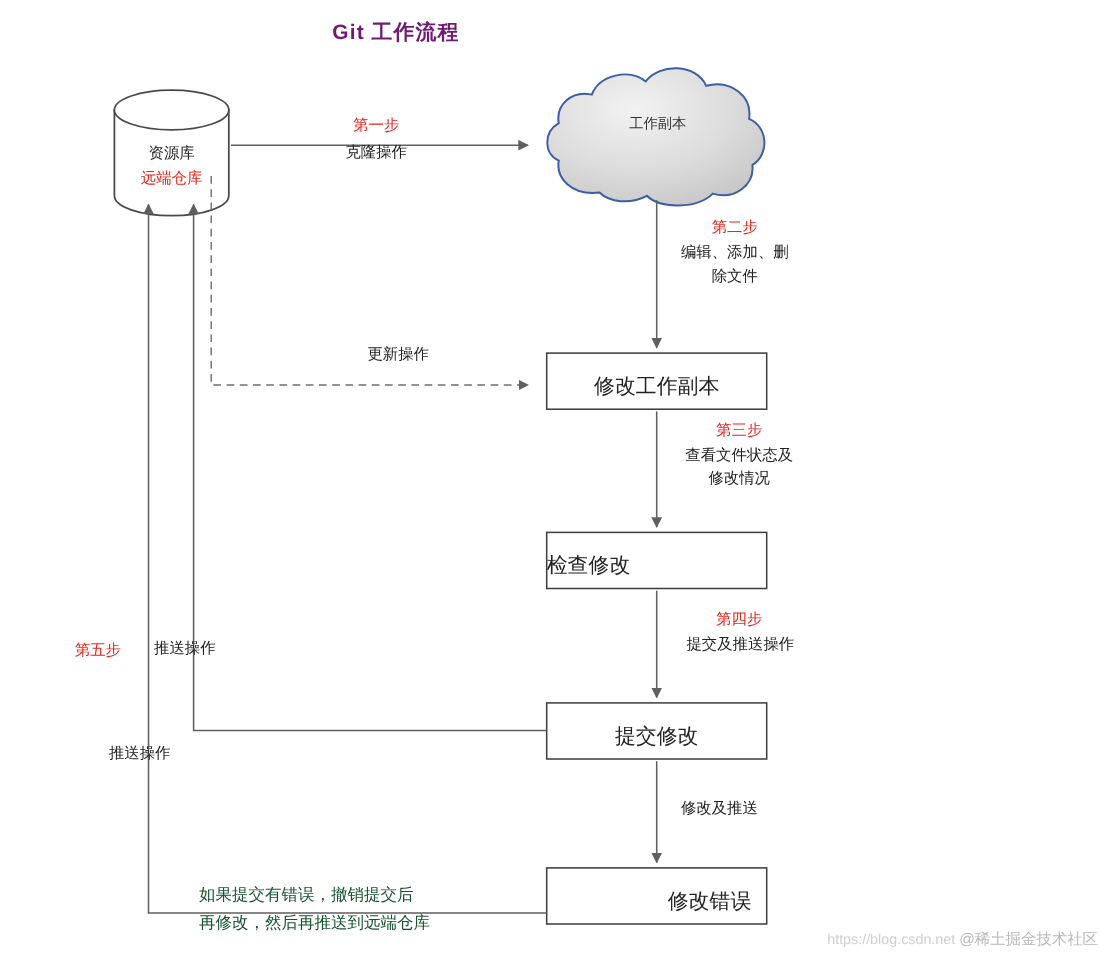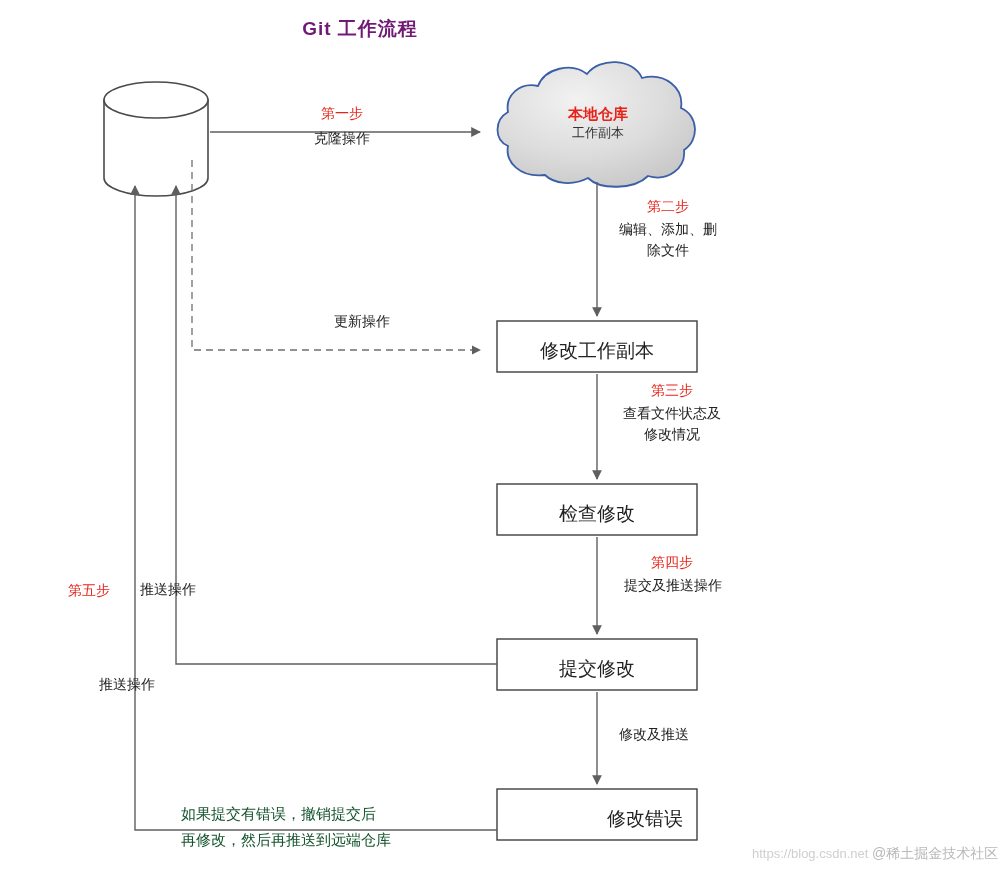--- a/index.html
+++ b/index.html
@@ -169,28 +169,31 @@
 
     <path d="M 597 537 L 597 634" fill="none" stroke="#5f5f5f" stroke-width="1.4" marker-end="url(#arrow)"></path>
 
     <path d="M 497 664 L 176 664 L 176 186" fill="none" stroke="#5f5f5f" stroke-width="1.4" marker-end="url(#arrow)"></path>
 
     <path d="M 597 692 L 597 784" fill="none" stroke="#5f5f5f" stroke-width="1.4" marker-end="url(#arrow)"></path>
 
     <path d="M 497 830 L 135 830 L 135 186" fill="none" stroke="#5f5f5f" stroke-width="1.4" marker-end="url(#arrow)"></path>
   </svg>
 
+  <div class="db-text" style="left:106px; top:128px; width:100px;">
+    <span class="d1">资源库</span>
+    <span class="d2">远端仓库</span>
+  </div>
 
   <div class="cloud-text" style="left:508px; top:103px; width:180px;">
-    <span class="t1">本地仓库</span>
     <span class="t2">工作副本</span>
   </div>
 
   <div class="box-text center" style="left:497px; top:338px; width:200px; text-align:center;">修改工作副本</div>
-  <div class="box-text center" style="left:497px; top:501px; width:200px; text-align:center;">检查修改</div>
+  <div class="box-text center" style="left:497px; top:501px; width:200px; ">检查修改</div>
   <div class="box-text center" style="left:497px; top:656px; width:200px; text-align:center;">提交修改</div>
   <div class="box-text center" style="left:497px; top:806px; width:200px; text-align:center;padding-left:48px;">修改错误</div>
 
   <div class="lbl red center" style="left:282px; top:103px; width:120px;">第一步</div>
   <div class="lbl center" style="left:282px; top:128px; width:120px;">克隆操作</div>
 
   <div class="lbl red center" style="left:608px; top:196px; width:120px;">第二步</div>
   <div class="lbl center" style="left:608px; top:219px; width:120px;">编辑、添加、删</div>
   <div class="lbl center" style="left:608px; top:240px; width:120px;">除文件</div>
 

